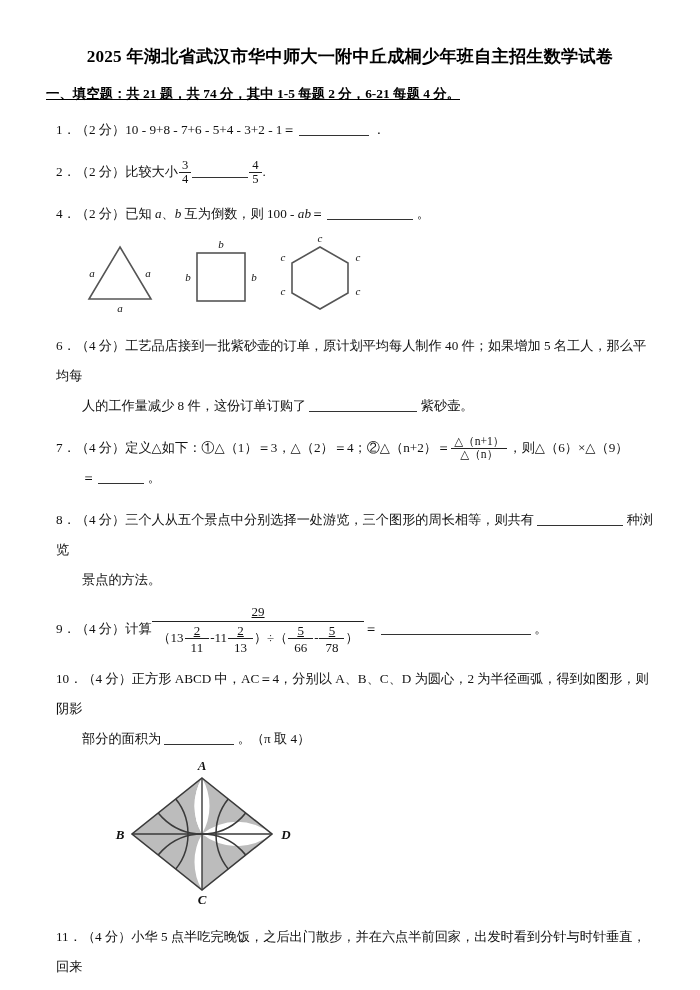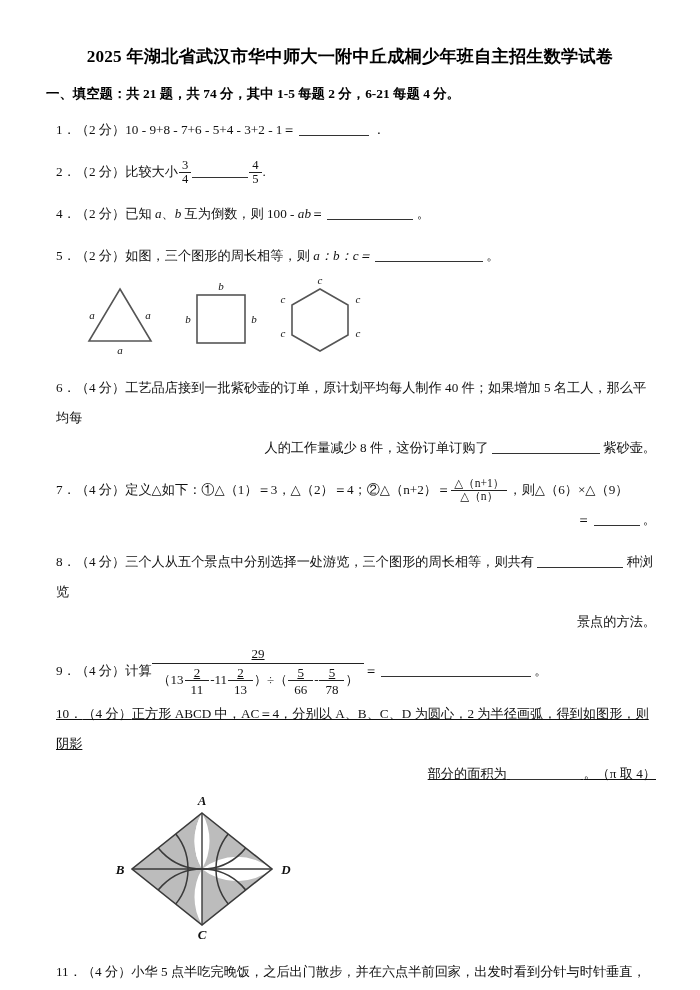--- a/index.html
+++ b/index.html
@@ -23,30 +23,31 @@
     white-space: nowrap;
     color: #000;
   }
 
   .section-head {
     font-weight: bold;
     font-size: 13.4px;
     margin-top: 17px;
     margin-left: 2px;
     color: #000;
+    text-decoration: underline;
   }
 
   .q {
     font-size: 13.2px;
     line-height: 30px;
     margin-top: 12px;
     margin-left: 12px;
     position: relative;
   }
-  .line2 { display: block; margin-left: 26px; text-align: right; }
+  .line2 { display: block; margin-left: 26px; }
 
   .num { letter-spacing: 0px; }
   .pts { letter-spacing: 0px; }
   .it { font-style: italic; }
 
   .blank {
     display: inline-block;
     border-bottom: 1.2px solid #333;
     vertical-align: -2px;
     height: 13px;
@@ -111,25 +112,20 @@
     <span class="num">2．</span><span class="pts">（2 分）</span><span>比较大小</span><span class="frac"><span class="nu">3</span><span class="de">4</span></span><span class="blank b-sm"></span><span class="frac"><span class="nu">4</span><span class="de">5</span></span><span>.</span>
   </div>
 
 
   <div class="q">
     <span class="num">4．</span><span class="pts">（2 分）</span><span>已知</span> <span class="it">a</span><span>、</span><span class="it">b</span> <span>互为倒数，则 100 -</span> <span class="it">ab</span><span>＝</span>
     <span class="blank b-lg"></span>
     <span>。</span>
   </div>
 
-  <div class="q">
-    <span class="num">5．</span><span class="pts">（2 分）</span><span>如图，三个图形的周长相等，则</span> <span class="it">a：b：c＝</span>
-    <span class="blank b-xl"></span>
-    <span>。</span>
-  </div>
 
   <div class="figs-1">
     <svg width="330" height="82" viewBox="0 0 330 82">
 
       <polygon points="48,14 79,66 17,66" fill="none" stroke="#555" stroke-width="1.6"></polygon>
       <text x="20" y="44" font-size="11" fill="#111" text-anchor="middle">a</text>
       <text x="76" y="44" font-size="11" fill="#111" text-anchor="middle">a</text>
       <text x="48" y="79" font-size="11" fill="#111" text-anchor="middle">a</text>
 
       <rect x="125" y="20" width="48" height="48" fill="none" stroke="#555" stroke-width="1.6"></rect>
@@ -170,21 +166,21 @@
 
   <div class="q" style="line-height:22px; margin-top:10px;">
     <span class="num">9．</span><span class="pts">（4 分）</span><span>计算</span><span class="bigfrac">
       <span class="nu">29</span>
       <span class="de"><span>（13</span><span class="frac frac-sm"><span class="nu">2</span><span class="de">11</span></span><span>-11</span><span class="frac frac-sm"><span class="nu">2</span><span class="de">13</span></span><span>）÷（</span><span class="frac frac-sm"><span class="nu">5</span><span class="de">66</span></span><span>-</span><span class="frac frac-sm"><span class="nu">5</span><span class="de">78</span></span><span>）</span></span>
     </span><span>＝</span>
     <span class="blank b-xxl"></span>
     <span>。</span>
   </div>
 
-  <div class="q" style="margin-top:1px;text-decoration:underline;">
+  <div class="q" style="margin-top:8px;">
     <span class="num">10．</span><span class="pts">（4 分）</span><span>正方形 ABCD 中，AC＝4，分别以 A、B、C、D 为圆心，2 为半径画弧，得到如图形，则阴影</span>
     <span class="line2"><span>部分的面积为</span>
       <span class="blank b-md"></span>
       <span>。（π 取 4）</span></span>
   </div>
 
   <div class="fig-diamond">
     <svg width="210" height="150" viewBox="0 0 210 150">
       <defs>
         <clipPath id="dia">

